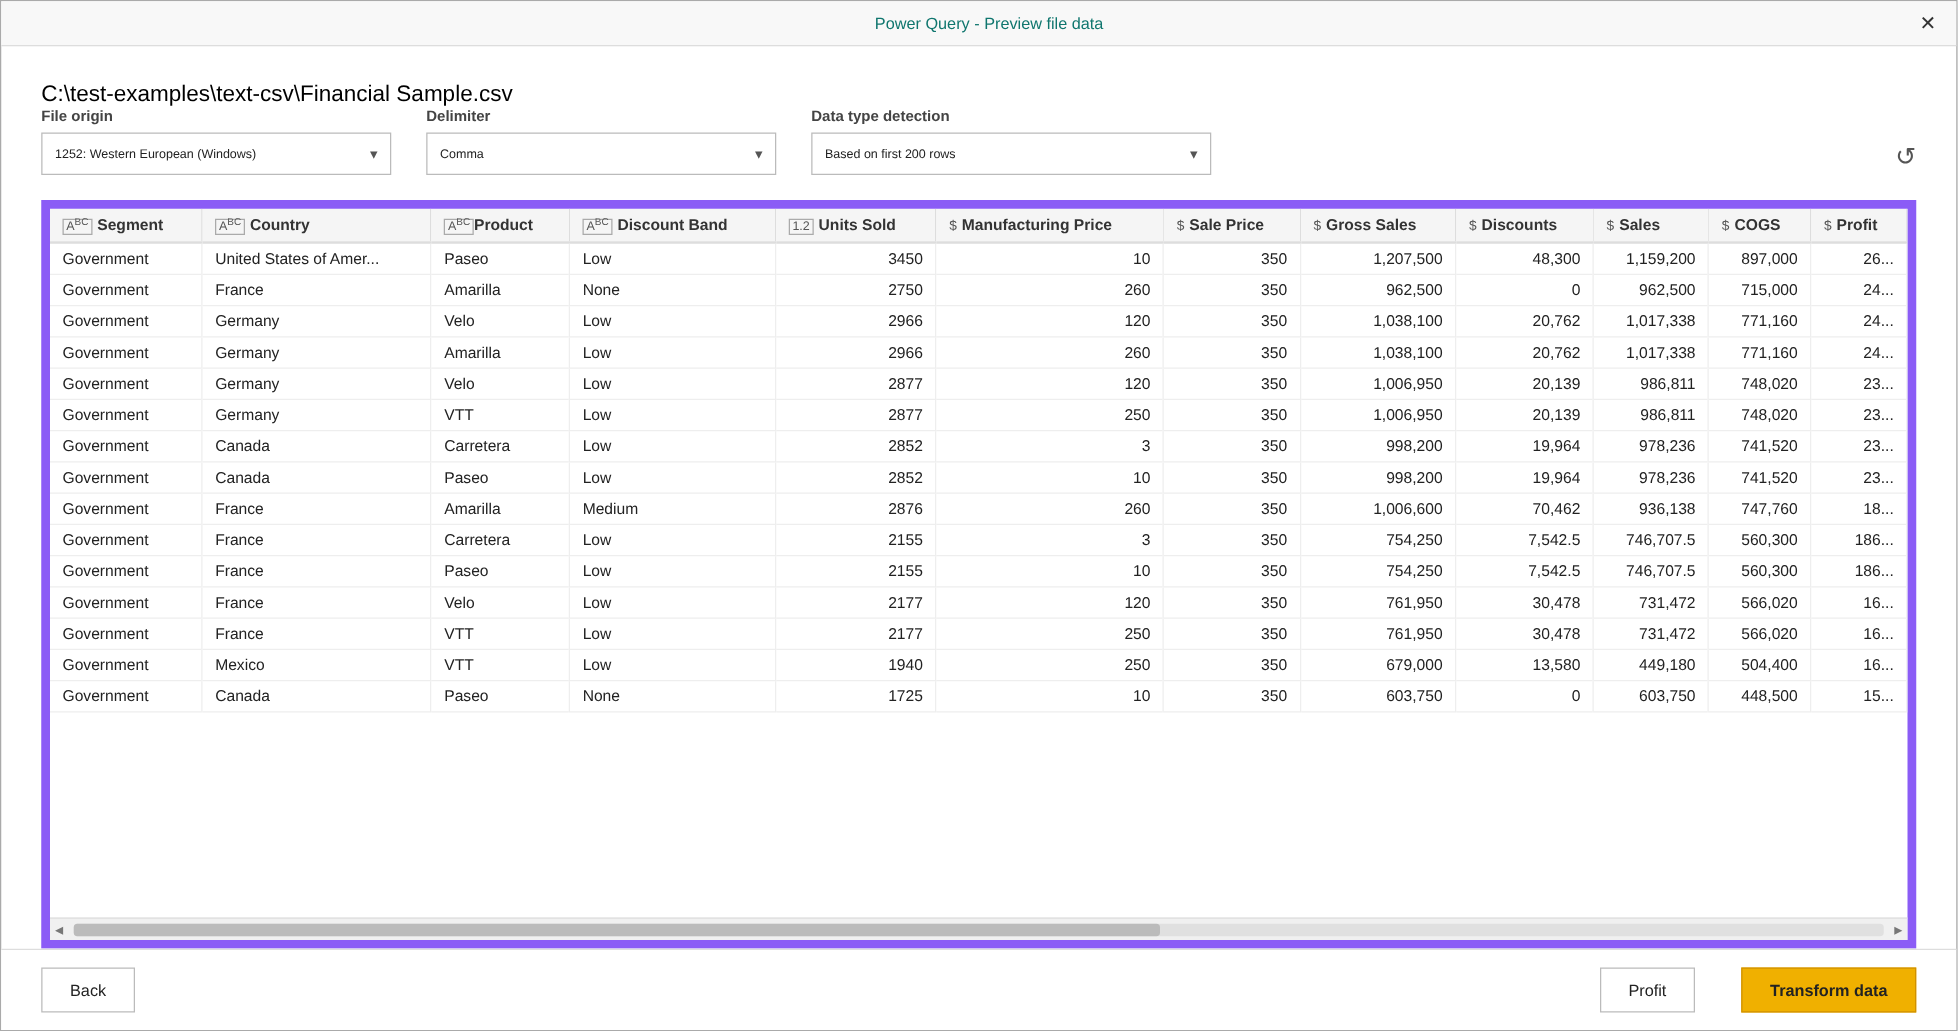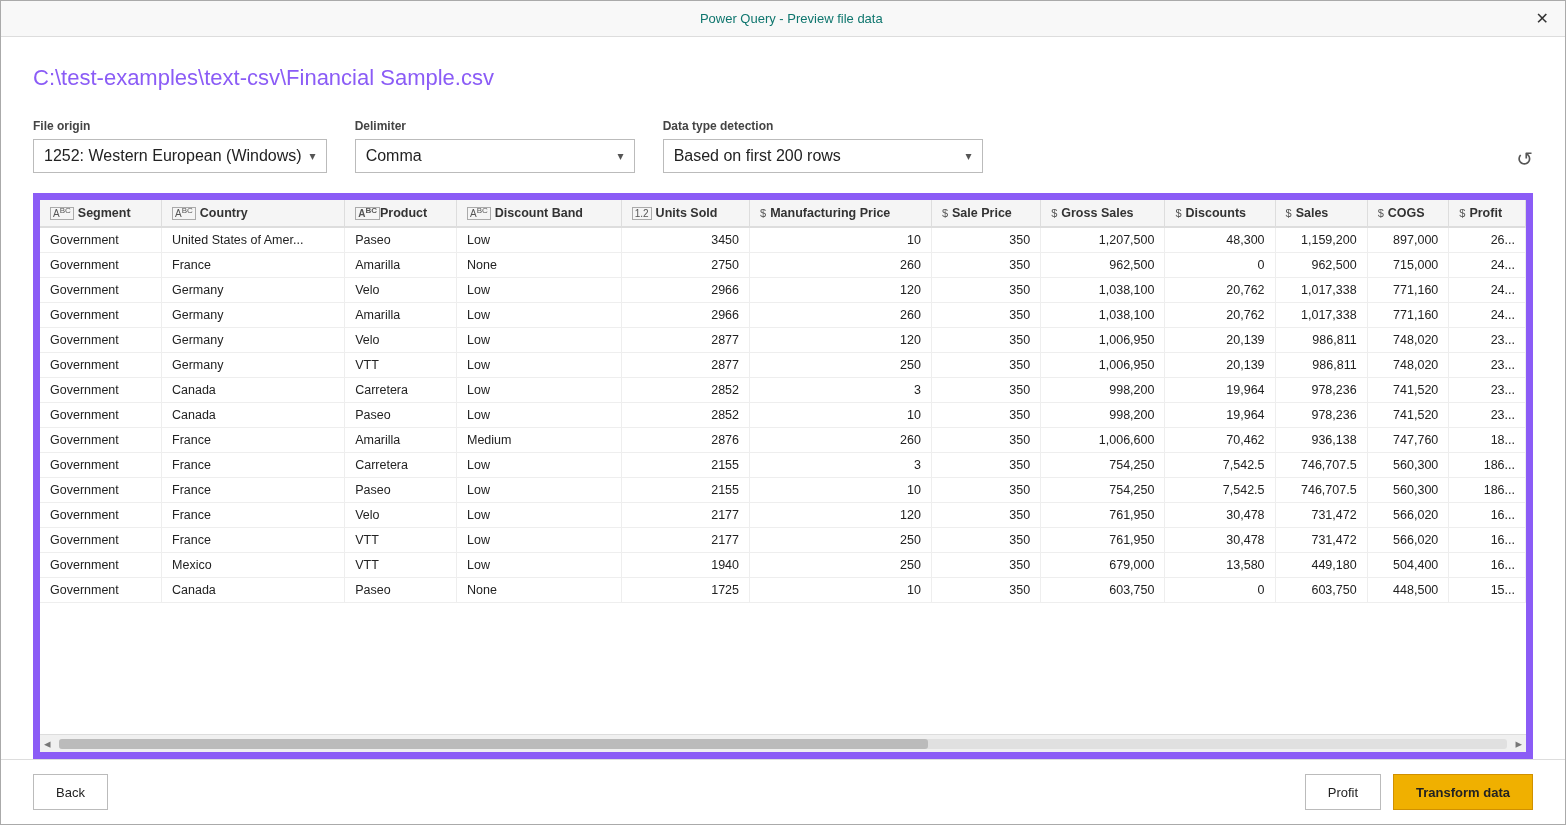--- a/index.html
+++ b/index.html
@@ -2,42 +2,42 @@
 <html><head>
   <meta charset="utf-8">
   <style>
     * { box-sizing: border-box; margin: 0; padding: 0; }
     body { font-family: 'Segoe UI', Arial, sans-serif; font-size: 13px; background: #f0f0f0; display: flex; align-items: center; justify-content: center; min-height: 100vh; }
     .dialog { width: 1566px; height: 825px; background: #fff; border: 1px solid #aaa; display: flex; flex-direction: column; box-shadow: 0 4px 24px rgba(0,0,0,0.18); position: relative; }
     .title-bar { background: #f8f8f8; border-bottom: 1px solid #ddd; display: flex; align-items: center; justify-content: space-between; padding: 0 16px; height: 36px; }
     .title-bar-text { flex: 1; text-align: center; font-size: 13px; color: #0f766e; }
     .title-bar-close { cursor: pointer; font-size: 16px; color: #333; user-select: none; }
     .dialog-body { flex: 1; display: flex; flex-direction: column; padding: 28px 32px 0 32px; overflow: hidden; }
-    .file-path { font-size: 22px; color: #8b5cf6; font-weight: 400; margin-bottom: 28px; }
+    .file-path { font-size: 18px; color: #000000; font-weight: 400; }
     .controls-row { display: flex; align-items: flex-end; gap: 28px; margin-bottom: 20px; }
     .control-group { display: flex; flex-direction: column; gap: 6px; }
     .control-label { font-size: 12px; color: #444; font-weight: 700; }
     .select-control { display: flex; align-items: center; border: 1px solid #bbb; background: #fff; padding: 6px 10px; height: 34px; min-width: 280px; cursor: pointer; user-select: none; position: relative; }
-    .select-control .select-text { flex: 1; font-size: 16px; color: #222; }
+    .select-control .select-text { flex: 1; font-size: 10px; color: #222; }
     .select-control .chevron { font-size: 12px; color: #555; margin-left: 8px; }
     .refresh-btn { margin-left: auto; margin-bottom: 4px; cursor: pointer; font-size: 18px; color: #555; user-select: none; display: flex; align-items: center; }
     .table-container { flex: 1; overflow: hidden; border: 7px solid #8b5cf6; display: flex; flex-direction: column; }
     .table-wrapper { flex: 1; overflow: auto; }
     table { border-collapse: collapse; width: max-content; min-width: 100%; font-size: 12.5px; }
     thead tr { background: #f5f5f5; border-bottom: 1px solid #ccc; }
     thead th { padding: 6px 10px; text-align: left; font-weight: 600; color: #333; border-right: 1px solid #ddd; white-space: nowrap; border-bottom: 2px solid #ddd; position: sticky; top: 0; background: #f5f5f5; z-index: 1; }
     tbody tr { border-bottom: 1px solid #eee; }
     tbody td { padding: 5px 10px; color: #222; border-right: 1px solid #eee; white-space: nowrap; }
     tbody td.num { text-align: right; }
     .scrollbar-row { height: 18px; background: #f0f0f0; border-top: 1px solid #ddd; display: flex; align-items: center; }
     .scrollbar-track { flex: 1; background: #e0e0e0; height: 10px; margin: 0 4px; border-radius: 3px; position: relative; }
     .scrollbar-thumb { background: #bbb; height: 10px; width: 60%; border-radius: 3px; position: absolute; left: 0; }
     .dialog-footer { border-top: 1px solid #ddd; padding: 14px 32px; display: flex; align-items: center; justify-content: space-between; background: #fff; }
     .btn { padding: 8px 22px; font-size: 13px; cursor: pointer; border: 1px solid #bbb; background: #fff; color: #222; height: 36px; }
-    .btn-primary { background: #f0b000; color: #222; border: 1px solid #d09000; font-weight: 600; }
+    .btn-primary { background: #f0b000; color: #222; border: 1px solid #d09000; font-weight: 600; margin-left: 25px; }
     .footer-right { display: flex; gap: 12px; }
   </style>
 </head>
 <body>
 
 <div class="dialog">
   <div class="title-bar">
     <span style="width:30px"></span>
     <span class="title-bar-text">Power Query - Preview file data</span>
     <span class="title-bar-close">✕</span>
@@ -77,21 +77,21 @@
     </div>
 
     <div class="table-container">
       <div class="table-wrapper">
         <table>
           <thead>
             <tr>
 
             <th><span style="font-size:10px;color:#555;font-weight:400;border:1px solid #aaa;padding:0 2px;margin-right:4px;">A<sup style="font-size:8px">BC</sup></span>Segment</th>
                 <th><span style="font-size:10px;color:#555;font-weight:400;border:1px solid #aaa;padding:0 2px;margin-right:4px;">A<sup style="font-size:8px">BC</sup></span>Country</th>
-                <th><span style="font-size:10px;color:#555;font-weight:700;border:1px solid #aaa;padding:0 2px;margin-right:0;">A<sup style="font-size:8px">BC</sup></span>Product</th>
+                <th><span style="font-size:10px;color:#555;font-weight:400;border:1px solid #aaa;padding:0 2px;margin-right:0;">A<sup style="font-size:8px">BC</sup></span>Product</th>
                 <th><span style="font-size:10px;color:#555;font-weight:400;border:1px solid #aaa;padding:0 2px;margin-right:4px;">A<sup style="font-size:8px">BC</sup></span>Discount Band</th>
                 <th><span style="font-size:10px;color:#555;font-weight:400;border:1px solid #aaa;padding:0 2px;margin-right:4px;">1.2</span>Units Sold</th>
                 <th><span style="font-size:11px;color:#555;font-weight:400;margin-right:4px;">$</span>Manufacturing Price</th>
                 <th><span style="font-size:11px;color:#555;font-weight:400;margin-right:4px;">$</span>Sale Price</th>
                 <th><span style="font-size:11px;color:#555;font-weight:400;margin-right:4px;">$</span>Gross Sales</th>
                 <th><span style="font-size:11px;color:#555;font-weight:400;margin-right:4px;">$</span>Discounts</th>
                 <th><span style="font-size:11px;color:#555;font-weight:400;margin-right:4px;">$</span>Sales</th>
                 <th><span style="font-size:11px;color:#555;font-weight:400;margin-right:4px;">$</span>COGS</th>
                 <th><span style="font-size:11px;color:#555;font-weight:400;margin-right:4px;">$</span>Profit</th>
               </tr>

